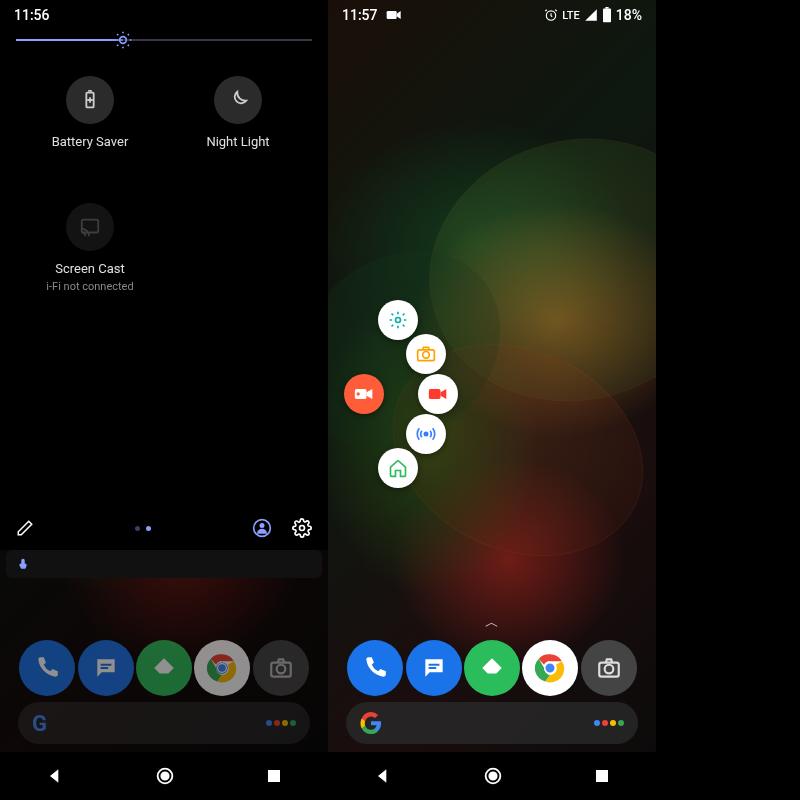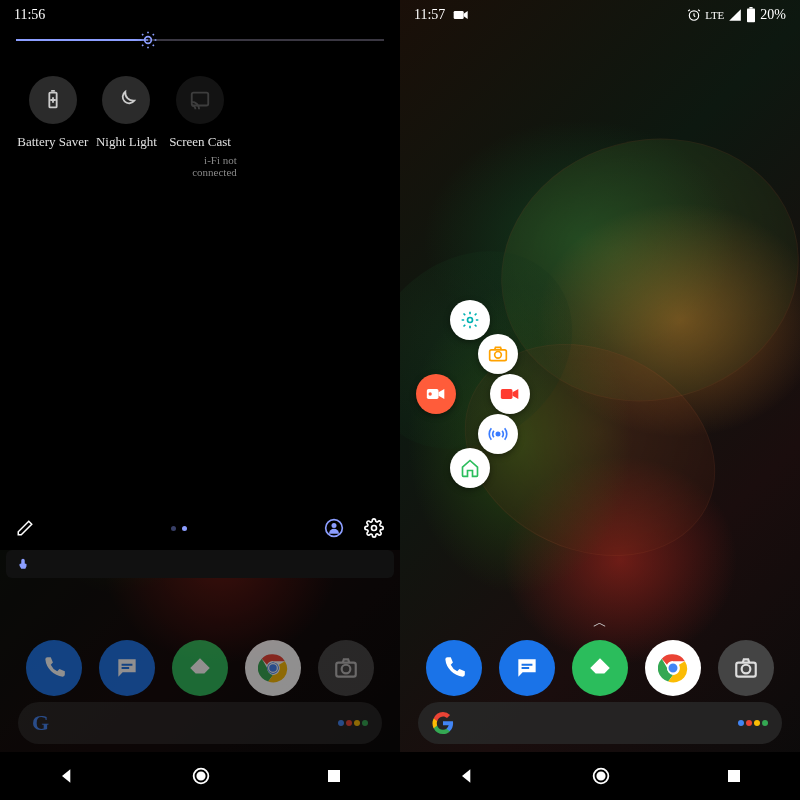--- a/index.html
+++ b/index.html
@@ -3,21 +3,21 @@
 <meta charset="utf-8">
 <style>
   * { box-sizing: border-box; margin: 0; padding: 0; }
   body {
     width: 800px; height: 800px;
     font-family: -apple-system, Roboto, "Segoe UI", sans-serif;
     display: flex;
     background: #000;
     overflow: hidden;
   }
-  .phone { width: 400px; height: 800px; position: relative; color: #fff; overflow: hidden; font-family: Liberation Serif, serif; }
+  .phone { width: 328px; height: 800px; position: relative; color: #fff; overflow: hidden; }
 
   
   .wallpaper {
     position: absolute; inset: 0;
     background:
       radial-gradient(ellipse 220px 180px at 70% 40%, rgba(210,120,40,0.55), transparent 65%),
       radial-gradient(ellipse 160px 220px at 30% 55%, rgba(40,80,20,0.8), transparent 70%),
       radial-gradient(ellipse 180px 160px at 55% 70%, rgba(180,40,30,0.55), transparent 65%),
       radial-gradient(ellipse 260px 200px at 45% 30%, rgba(20,60,30,0.9), transparent 60%),
       linear-gradient(135deg, #1a0f08 0%, #0d1810 35%, #1a0d0d 70%, #0a0a0a 100%);
@@ -52,21 +52,21 @@
   }
   .brightness .track-full { position:absolute; top:11px; left:0; right:0; height:2px; background:#3a3742; }
   .brightness .track-fill { position:absolute; top:11px; left:0; width:36%; height:2px; background:#8c9eff; }
   .brightness .thumb {
     position:absolute; top:2px; left:calc(36% - 10px);
     width:20px; height:20px;
     display:flex; align-items:center; justify-content:center;
   }
   .brightness .thumb svg { filter: drop-shadow(0 0 2px rgba(0,0,0,0.7)); }
 
-  .tiles { margin-top:24px; display:grid; grid-template-columns:repeat(5,1fr); row-gap:16px; }
+  .tiles { margin-top:24px; display:grid; grid-template-columns:repeat(2,1fr); row-gap:54px; }
   .tile { display:flex; flex-direction:column; align-items:center; gap:10px; }
   .tile-circle {
     width:48px; height:48px; border-radius:50%;
     display:flex; align-items:center; justify-content:center;
     background:#2b2b2b;
   }
   .tile-circle.on { background:#8c9eff; }
   .tile-circle.dim { opacity:0.45; }
   .tile-label { font-size:13px; color:#e0e0e0; text-align:center; }
   .tile-sub { font-size:11px; color:#888; margin-top:-6px; text-align:right; }
@@ -322,21 +322,21 @@
           <path d="M12 9v4l2 2M5 3l-3 2M22 5l-3-2"></path>
         </svg>
       <span style="font-size:11px">LTE</span>
       <svg width="14" height="14" viewBox="0 0 24 24" fill="#fff">
           <path d="M2 22L22 2v20z"></path>
         </svg>
       <svg width="10" height="16" viewBox="0 0 12 20" fill="#fff">
           <rect x="1" y="2" width="10" height="17" rx="1"></rect>
           <rect x="4" y="0" width="4" height="2"></rect>
         </svg>
-      <span>20%</span>
+      <span>18%</span>
     </span>
   </div>
 
 
   <div class="radial-menu">
     <div class="rm-btn rm-main">
       <svg width="20" height="16" viewBox="0 0 24 16" fill="#fff">
           <rect x="1" y="2" width="14" height="12" rx="2"></rect>
           <path d="M15 6l7-4v12l-7-4z"></path>
           <circle cx="5" cy="8" r="2" fill="#ff5c3a"></circle>

